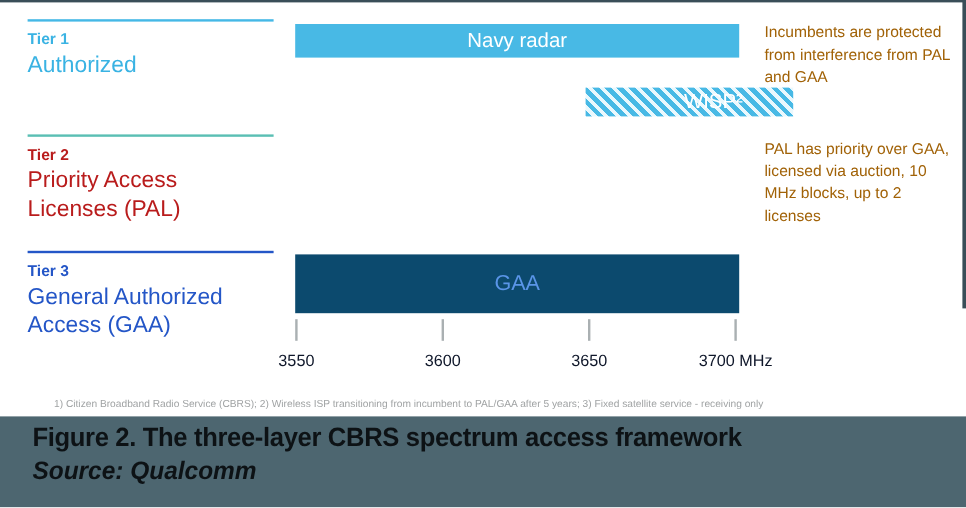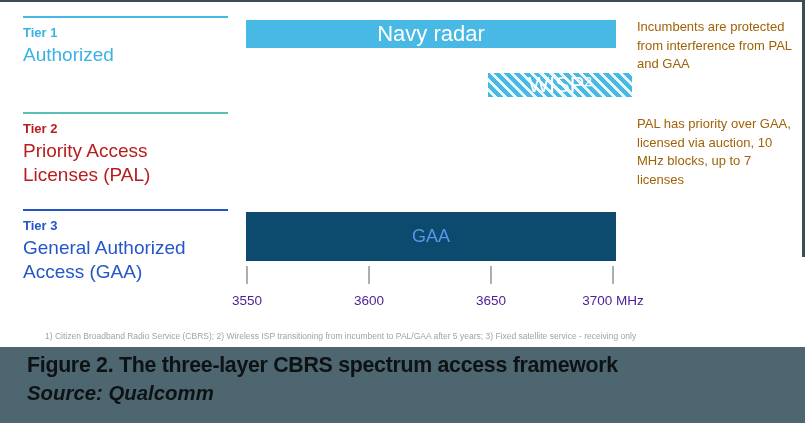--- a/index.html
+++ b/index.html
@@ -20,37 +20,37 @@
   .tier-label{left:23px;font-size:13px;font-weight:bold;}
   .tier-name{left:23px;font-size:19px;line-height:24px;width:190px;}
   .c-lblue{color:#3ab3e3;}
   .c-teal{color:#b91c1c;}
   .c-blue{color:#2456c7;}
 
   
   .bar{display:flex;align-items:center;justify-content:center;}
   .bar-navy{left:246px;top:20px;width:370px;height:28px;background:#48b9e5;}
   .bar-fss{left:369px;top:48px;width:247px;height:25px;background:#48b9e5;}
-  .bar-wisp{left:488px;top:73px;width:144px;height:24px;
-    background:repeating-linear-gradient(45deg,#48b9e5 0 4px,#eaf8fd 4px 7px);}
+  .bar-wisp{left:488px;top:73px;width:133px;height:24px;
+    background:repeating-linear-gradient(45deg,#48b9e5 0 4px,#eaf8fd 4px 7px);padding-left:40px;}
   .bar-pal{left:246px;top:117px;width:243px;height:49px;background:#5abfb4;}
   .bar-gaa{left:246px;top:212px;width:370px;height:49px;background:#0c4a6e;}
-  .bar-label{font-size:22px;color:#ffffff;}
+  .bar-label{font-size:17px;color:#ffffff;}
   .pal-label{color:#daeeea;}
   .gaa-label{color:#5a95e8;font-size:18px;}
 
   
   .note{left:637px;width:160px;font-size:13px;line-height:18.5px;color:#a16207;}
   .note-t1{top:18px;}
   .note-t2{top:115px;}
   .note-t3{top:210px;}
 
   
   .tick{top:266px;width:2px;height:18px;background:#aab0b2;}
-  .tick-label{top:293px;width:60px;text-align:center;font-size:13.5px;color:#4c1d95;}
+  .tick-label{top:293px;width:60px;text-align:center;font-size:13.5px;color:#0f172a;}
   .tick-label-last{width:96px;}
 
   .footnote{left:45px;top:331px;width:730px;font-size:8.5px;color:#a0a3a4;}
 
   
   .caption-band{left:0;top:347px;width:805px;height:76px;background:#4d6670;}
   .caption-title{left:27px;top:352px;font-size:22px;font-weight:bold;color:#0d1215;
     letter-spacing:-0.3px;transform:scaleX(0.97);transform-origin:left;white-space:nowrap;}
   .caption-source{left:27px;top:381px;font-size:21px;font-weight:bold;font-style:italic;
     color:#0d1215;transform:scaleX(0.97);transform-origin:left;white-space:nowrap;}
@@ -70,21 +70,21 @@
     <span class="bar-label">Navy radar</span>
   </div>
   <div class="abs bar bar-wisp">
     <span class="bar-label">WISP²</span>
   </div>
   <div class="abs note note-t1">Incumbents are protected from interference from PAL and GAA</div>
 
   <div class="abs tier-rule rule-t2"></div>
   <div class="abs tier-label c-teal" style="top:121px;">Tier 2</div>
   <div class="abs tier-name c-teal" style="top:139px;">Priority Access Licenses (PAL)</div>
-  <div class="abs note note-t2">PAL has priority over GAA, licensed via auction, 10 MHz blocks, up to 7 licenses</div>
+  <div class="abs note note-t2">PAL has priority over GAA, licensed via auction, 10 MHz blocks, up to 2 licenses</div>
 
   <div class="abs tier-rule rule-t3"></div>
   <div class="abs tier-label c-blue" style="top:218px;">Tier 3</div>
   <div class="abs tier-name c-blue" style="top:236px;">General Authorized Access (GAA)</div>
   <div class="abs bar bar-gaa">
     <span class="bar-label gaa-label">GAA</span>
   </div>
 
   <div class="abs tick" style="left:246px;"></div>
   <div class="abs tick" style="left:368px;"></div>

